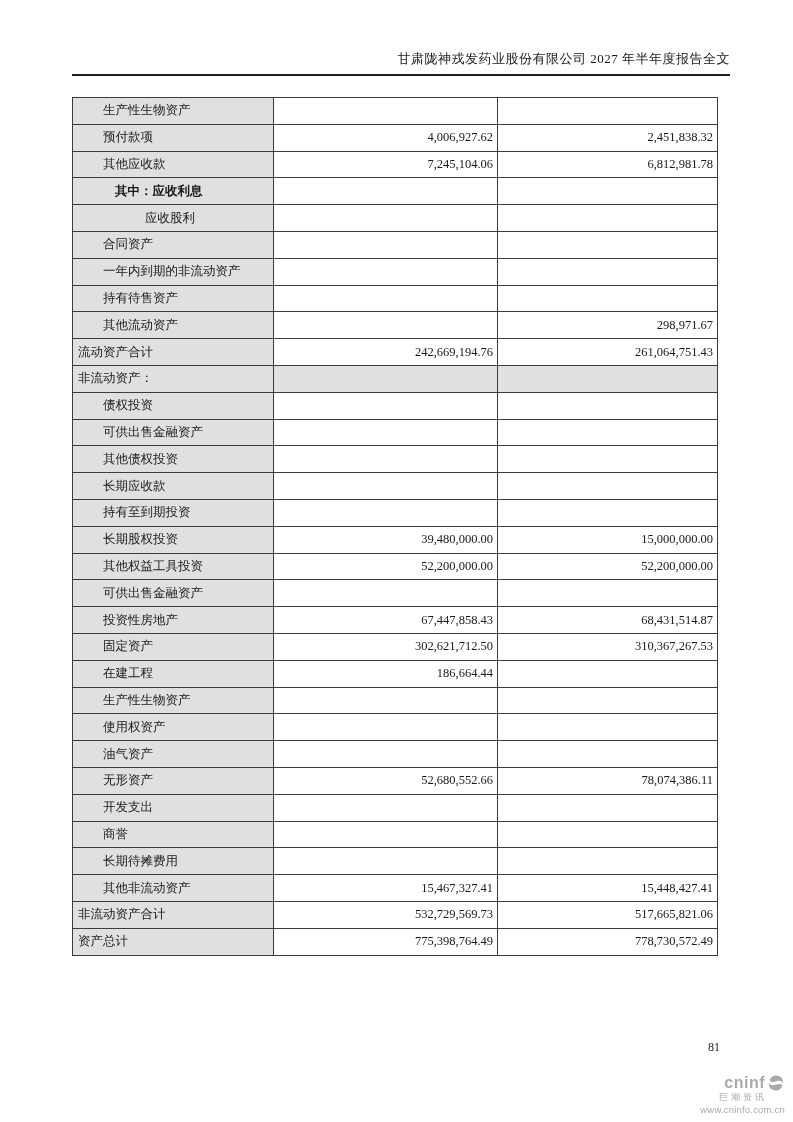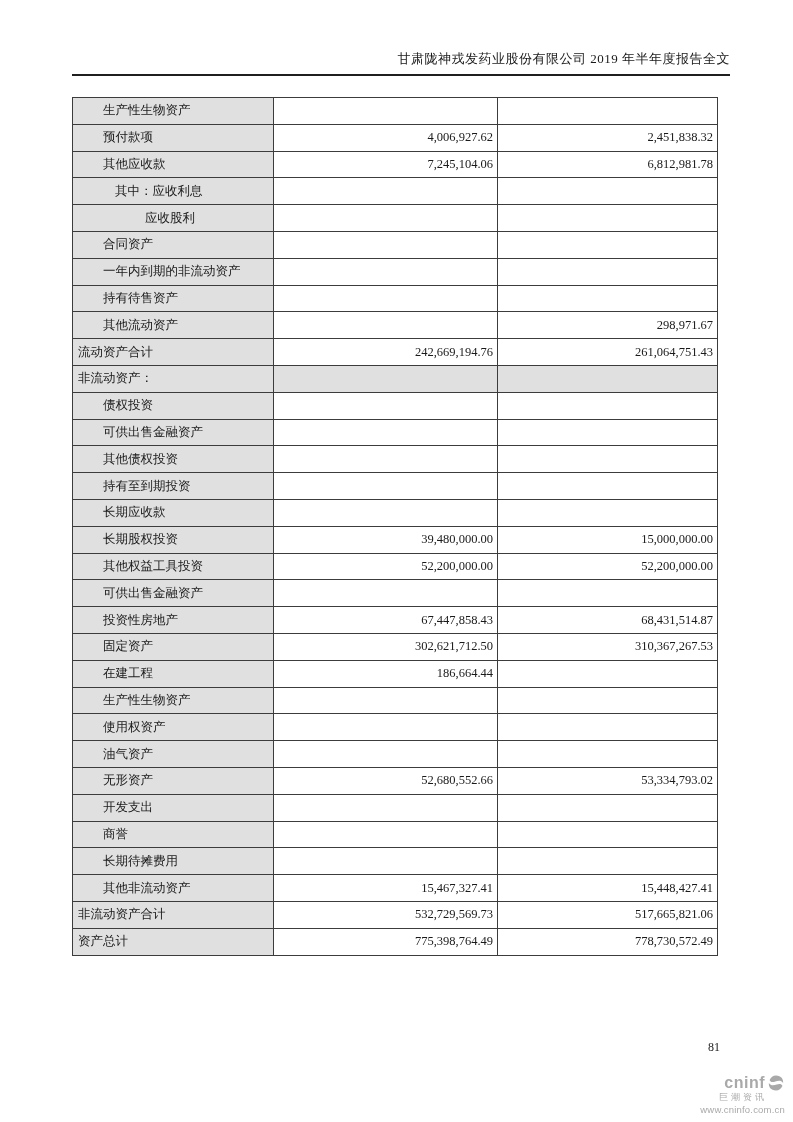--- a/index.html
+++ b/index.html
@@ -50,21 +50,21 @@
   .sheet-table td.value-cell {
     background: #ffffff;
     text-align: right;
   }
   .sheet-table td.value-cell.shaded { background: #e0e0e0; }
   .col-label { width: 201px; }
   .col-v1 { width: 224px; }
   .col-v2 { width: 220px; }
   .indent-0 { padding-left: 5px !important; }
   .indent-1 { padding-left: 30px !important; }
-  .indent-2 { padding-left: 42px !important; }
+  .indent-2 { padding-left: 42px !important; font-weight: bold; }
   .indent-3 { padding-left: 72px !important; }
   
   .page-number {
     position: absolute;
     top: 1040px;
     right: 73px;
     font-size: 12px;
   }
   .cninfo-logo {
     position: absolute;
@@ -98,21 +98,21 @@
     font-size: 9.5px;
     margin-top: 2px;
     letter-spacing: 0.2px;
   }
 </style>
 </head>
 <body>
 
 <div class="page">
 
-  <div class="doc-header">甘肃陇神戎发药业股份有限公司 2019 年半年度报告全文</div>
+  <div class="doc-header">甘肃陇神戎发药业股份有限公司 2027 年半年度报告全文</div>
 
   <table class="sheet-table">
     <colgroup>
       <col class="col-label">
       <col class="col-v1">
       <col class="col-v2">
     </colgroup>
     <tbody id="sheet-body">
         <tr>
           <td class="label-cell indent-1">生产性生物资产</td>
@@ -178,26 +178,26 @@
           <td class="label-cell indent-1">可供出售金融资产</td>
           <td class="value-cell"></td>
           <td class="value-cell"></td>
         </tr>
         <tr>
           <td class="label-cell indent-1">其他债权投资</td>
           <td class="value-cell"></td>
           <td class="value-cell"></td>
         </tr>
         <tr>
+          <td class="label-cell indent-1">长期应收款</td>
+          <td class="value-cell"></td>
+          <td class="value-cell"></td>
+        </tr>
+        <tr>
           <td class="label-cell indent-1">持有至到期投资</td>
-          <td class="value-cell"></td>
-          <td class="value-cell"></td>
-        </tr>
-        <tr>
-          <td class="label-cell indent-1">长期应收款</td>
           <td class="value-cell"></td>
           <td class="value-cell"></td>
         </tr>
         <tr>
           <td class="label-cell indent-1">长期股权投资</td>
           <td class="value-cell">39,480,000.00</td>
           <td class="value-cell">15,000,000.00</td>
         </tr>
         <tr>
           <td class="label-cell indent-1">其他权益工具投资</td>
@@ -235,21 +235,21 @@
           <td class="value-cell"></td>
         </tr>
         <tr>
           <td class="label-cell indent-1">油气资产</td>
           <td class="value-cell"></td>
           <td class="value-cell"></td>
         </tr>
         <tr>
           <td class="label-cell indent-1">无形资产</td>
           <td class="value-cell">52,680,552.66</td>
-          <td class="value-cell">53,334,793.02</td>
+          <td class="value-cell">78,074,386.11</td>
         </tr>
         <tr>
           <td class="label-cell indent-1">开发支出</td>
           <td class="value-cell"></td>
           <td class="value-cell"></td>
         </tr>
         <tr>
           <td class="label-cell indent-1">商誉</td>
           <td class="value-cell"></td>
           <td class="value-cell"></td>

